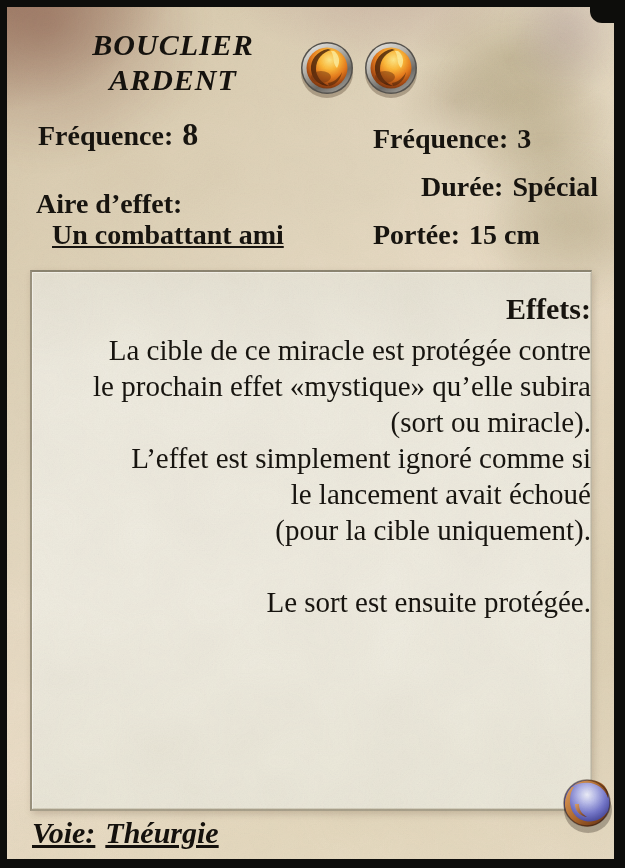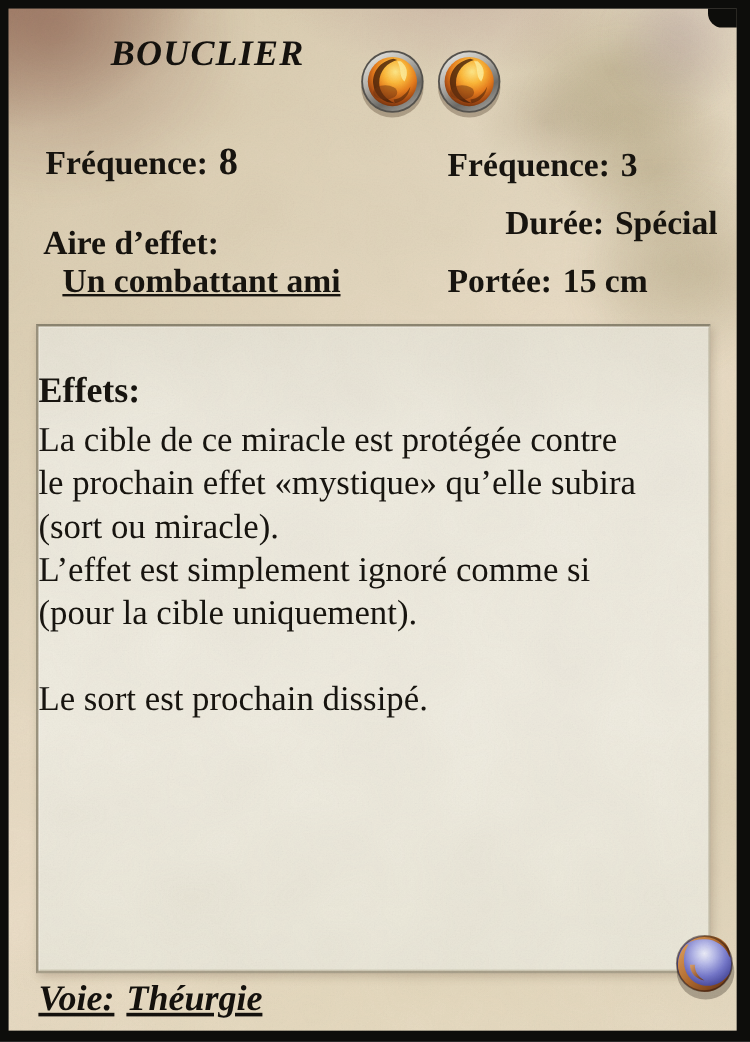--- a/index.html
+++ b/index.html
@@ -55,22 +55,22 @@
 
   .effects-box{
     position:absolute;left:23px;top:263px;width:562px;height:541px;
     box-sizing:border-box;
     background:linear-gradient(180deg,#e8e4d6 0%, #efece1 18%, #f0ede2 60%, #ebe8da 100%);
     border-top:2px solid #8d8672;
     border-left:2px solid #9c9480;
     border-right:1px solid #c0b9a6;
     border-bottom:2px solid #aaa28d;
     box-shadow:inset 1px 1px 0 rgba(255,255,255,0.55), inset -1px -1px 0 rgba(170,160,135,0.35), 2px 3px 7px rgba(85,65,40,0.22);
-    padding-top:36px;
-    text-align:left;
+    padding-top:19px;
+    text-align:right;
   }
   .fx-heading{font-weight:bold;font-size:30px;line-height:36px;margin-bottom:5px;}
   .fx-line{font-size:29px;line-height:36px;min-height:36px;}
 
   .school-orb{position:absolute;left:555px;top:768px;}
 
   .footer{
     position:absolute;left:25px;top:811px;
     font-style:italic;font-weight:bold;font-size:30px;line-height:30px;
     white-space:nowrap;color:#14110d;text-decoration:underline;
@@ -85,20 +85,21 @@
 <div class="card">
 
   <div class="stain stain-tl"></div>
   <div class="stain stain-r1"></div>
   <div class="stain stain-r2"></div>
   <div class="stain stain-purple"></div>
   <div class="corner-notch"></div>
 
   <div class="title">
     <div>BOUCLIER</div>
+    <div>ARDENT</div>
   </div>
 
   <div class="orbs">
     <svg width="122" height="70" viewBox="0 0 122 70">
       <defs>
         <linearGradient id="ringG" x1="0" y1="0" x2="0.6" y2="1">
           <stop offset="0" stop-color="#f6f5f1"></stop>
           <stop offset="0.45" stop-color="#b7b5af"></stop>
           <stop offset="0.8" stop-color="#6e6c68"></stop>
           <stop offset="1" stop-color="#93918c"></stop>
@@ -140,23 +141,24 @@
   <div class="stat stat-portee">
     <span>Portée:</span><span class="v">15 cm</span>
   </div>
 
   <div class="effects-box">
     <div class="fx-heading">Effets:</div>
     <div class="fx-line">La cible de ce miracle est protégée contre</div>
     <div class="fx-line">le prochain effet «mystique» qu’elle subira</div>
     <div class="fx-line">(sort ou miracle).</div>
     <div class="fx-line">L’effet est simplement ignoré comme si</div>
+    <div class="fx-line">le lancement avait échoué</div>
     <div class="fx-line">(pour la cible uniquement).</div>
     <div class="fx-line"></div>
-    <div class="fx-line">Le sort est prochain dissipé.</div>
+    <div class="fx-line">Le sort est ensuite protégée.</div>
   </div>
 
   <div class="school-orb">
     <svg width="52" height="62" viewBox="0 0 52 62">
       <defs>
         <radialGradient id="blueB" cx="0.5" cy="0.32" r="0.75">
           <stop offset="0" stop-color="#eef0fb"></stop>
           <stop offset="0.25" stop-color="#b9bcec"></stop>
           <stop offset="0.55" stop-color="#7578cc"></stop>
           <stop offset="0.8" stop-color="#4a4b9e"></stop>

